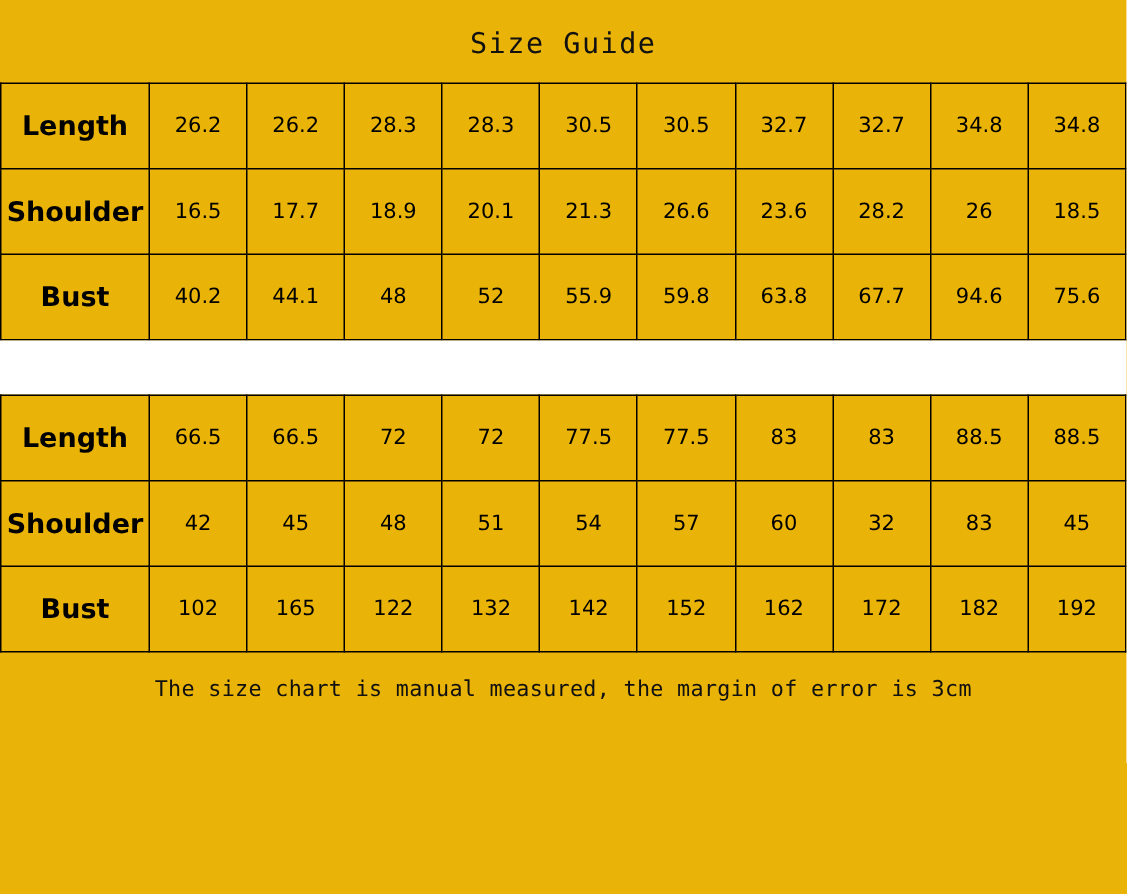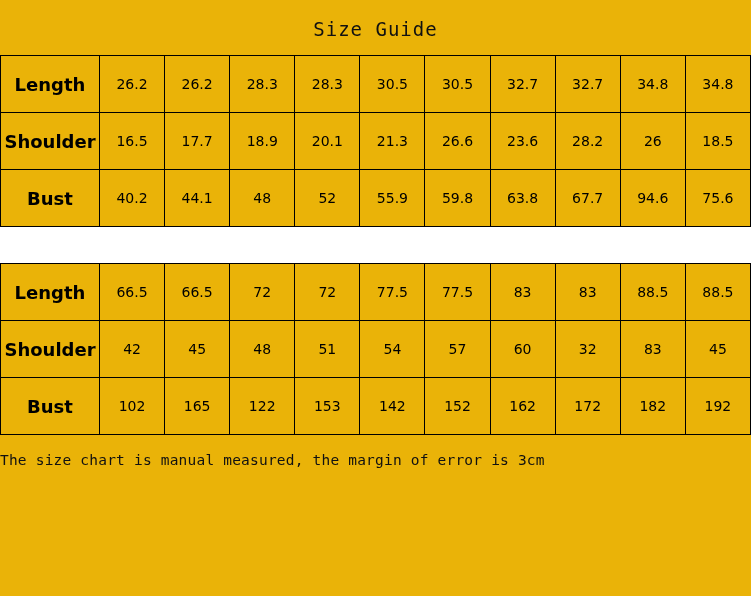--- a/index.html
+++ b/index.html
@@ -53,21 +53,21 @@
     font-size: 14.5px;
   }
   table.size-table col.first-col {
     width: 99px;
   }
   .gap {
     height: 36px;
     background: #ffffff;
   }
   .footnote {
-    text-align: left;
+    text-align: center;
     font-family: "DejaVu Sans Mono", monospace;
     font-size: 14.5px;
     padding-top: 17px;
     color: #111111;
     letter-spacing: 0.2px;
   }
 </style>
 </head>
 <body>
 
@@ -173,21 +173,21 @@
         <td>60</td>
         <td>32</td>
         <td>83</td>
         <td>45</td>
       </tr>
       <tr>
         <td class="rowhead">Bust</td>
         <td>102</td>
         <td>165</td>
         <td>122</td>
-        <td>153</td>
+        <td>132</td>
         <td>142</td>
         <td>152</td>
         <td>162</td>
         <td>172</td>
         <td>182</td>
         <td>192</td>
       </tr>
     </tbody>
   </table>
 

